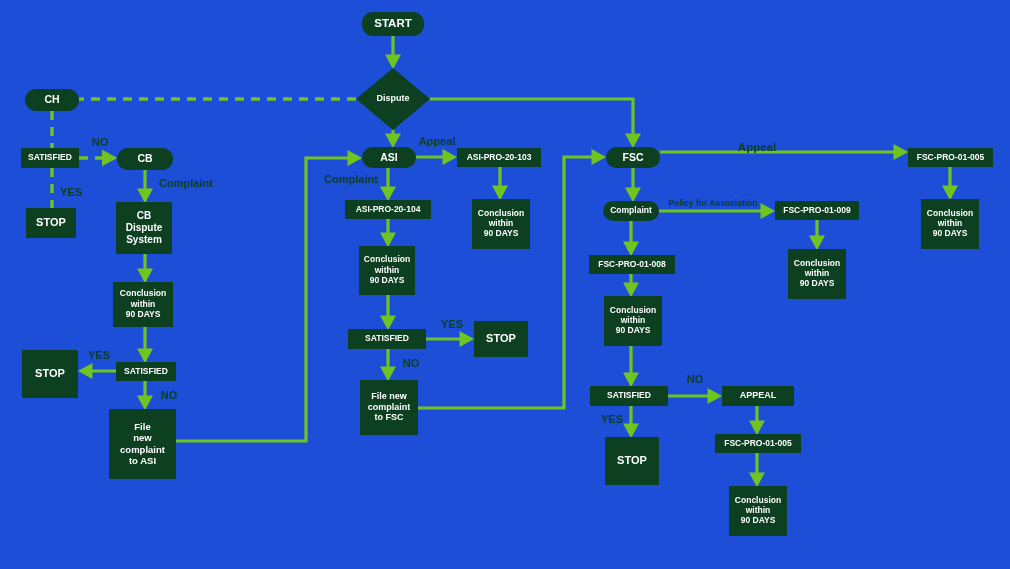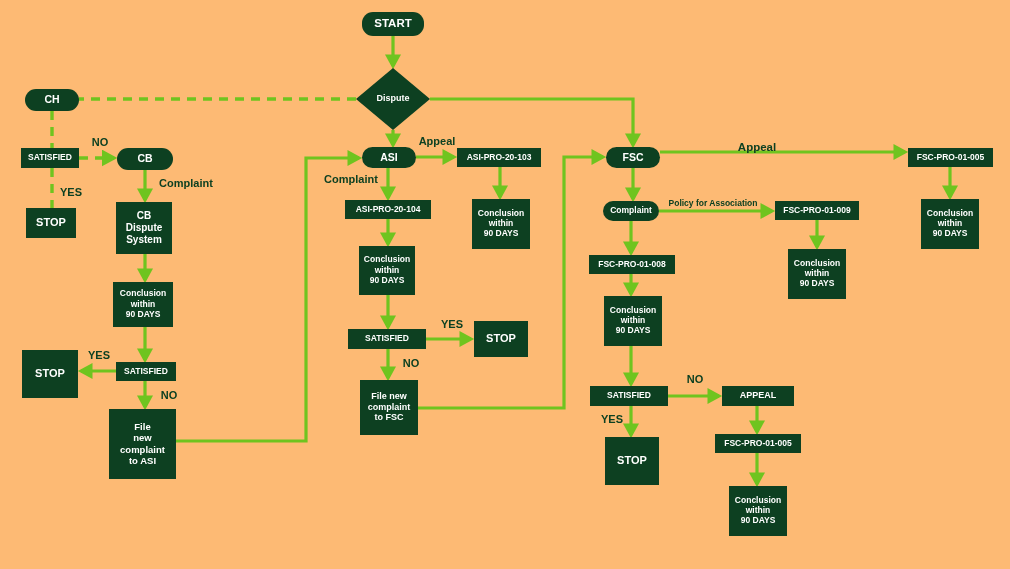--- a/index.html
+++ b/index.html
@@ -8,21 +8,21 @@
     padding: 0;
     background: #ffffff;
   }
   body {
     font-family: "Liberation Sans", sans-serif;
   }
   #canvas {
     position: relative;
     width: 1010px;
     height: 569px;
-    background: #fdba74;
+    background: #1d4ed8;
     overflow: hidden;
   }
   svg.flow {
     position: absolute;
     left: 0;
     top: 0;
     width: 1010px;
     height: 569px;
   }
   .node-rect {

